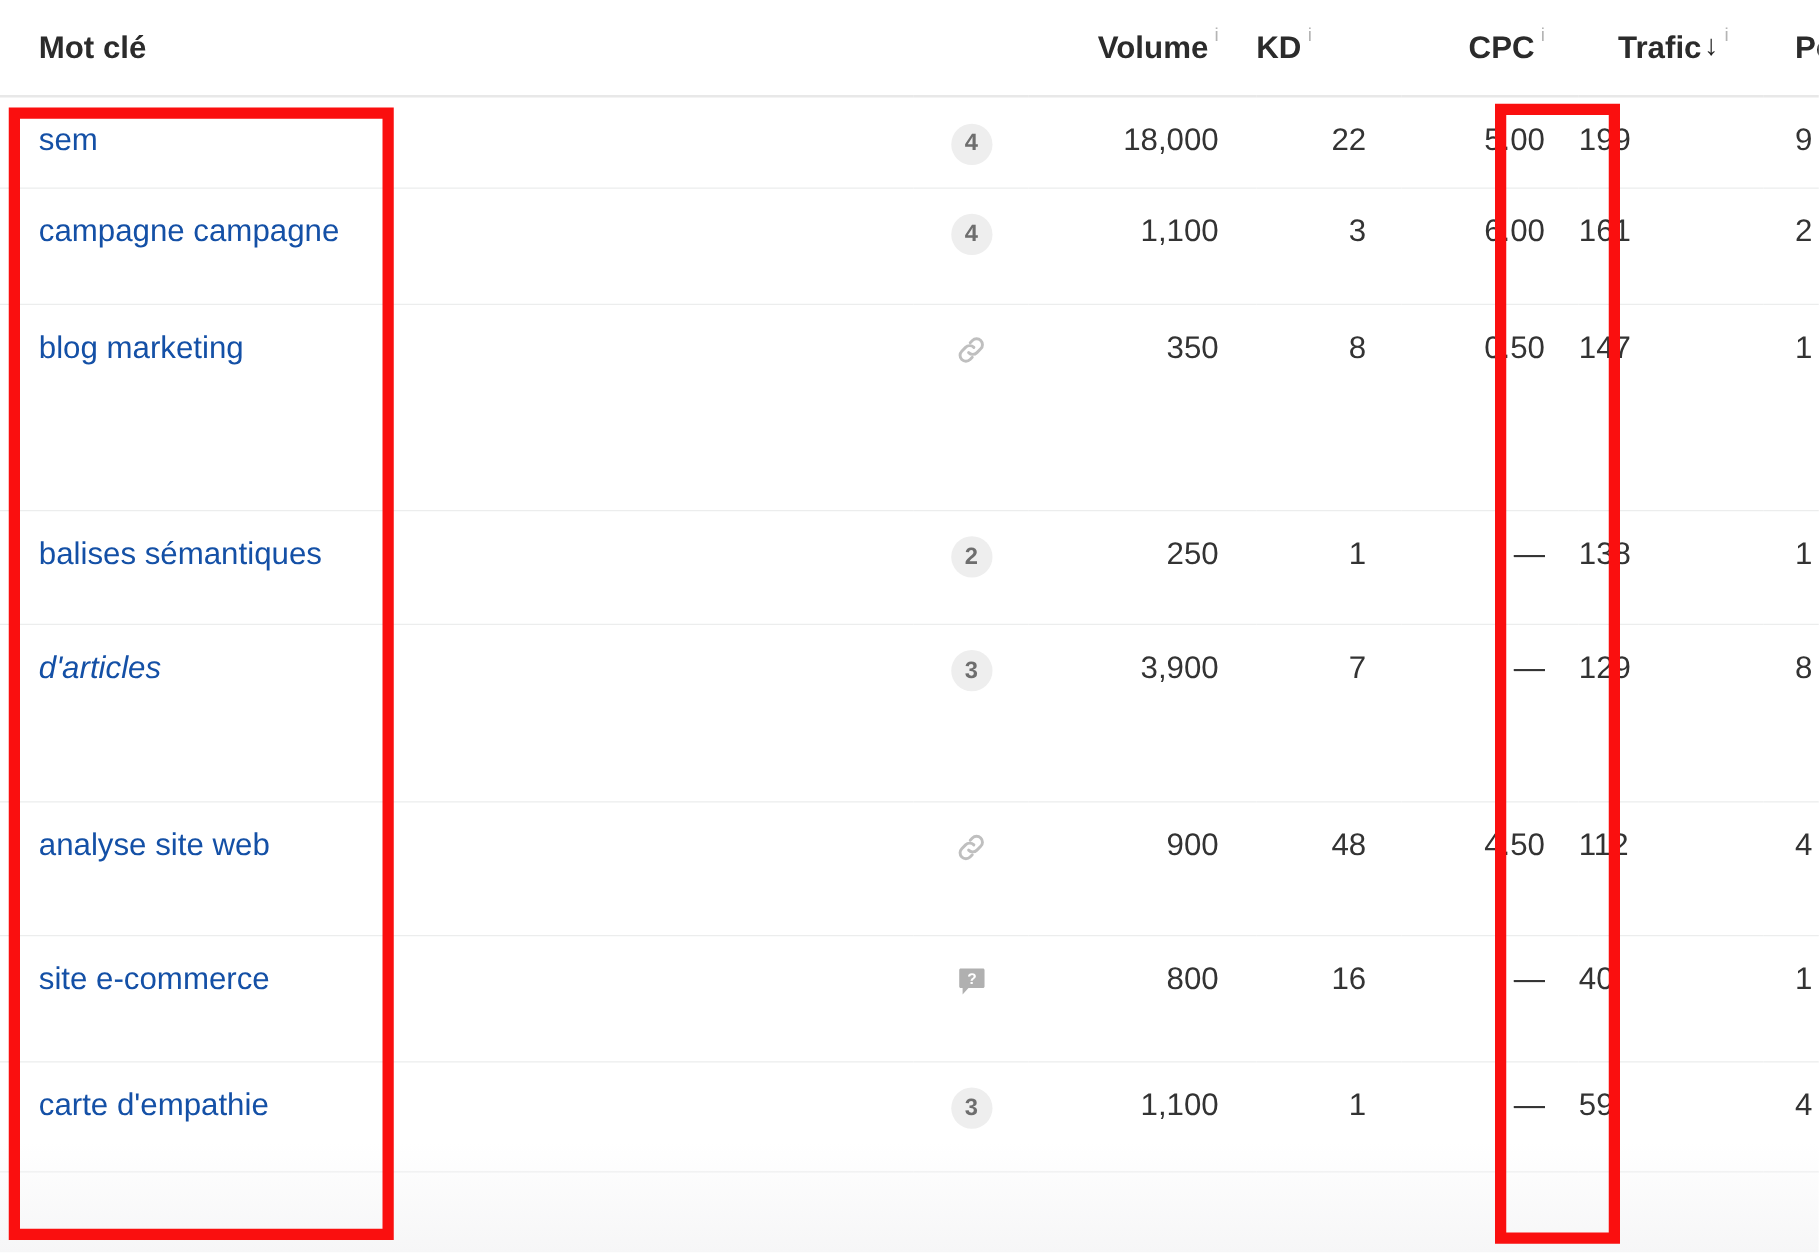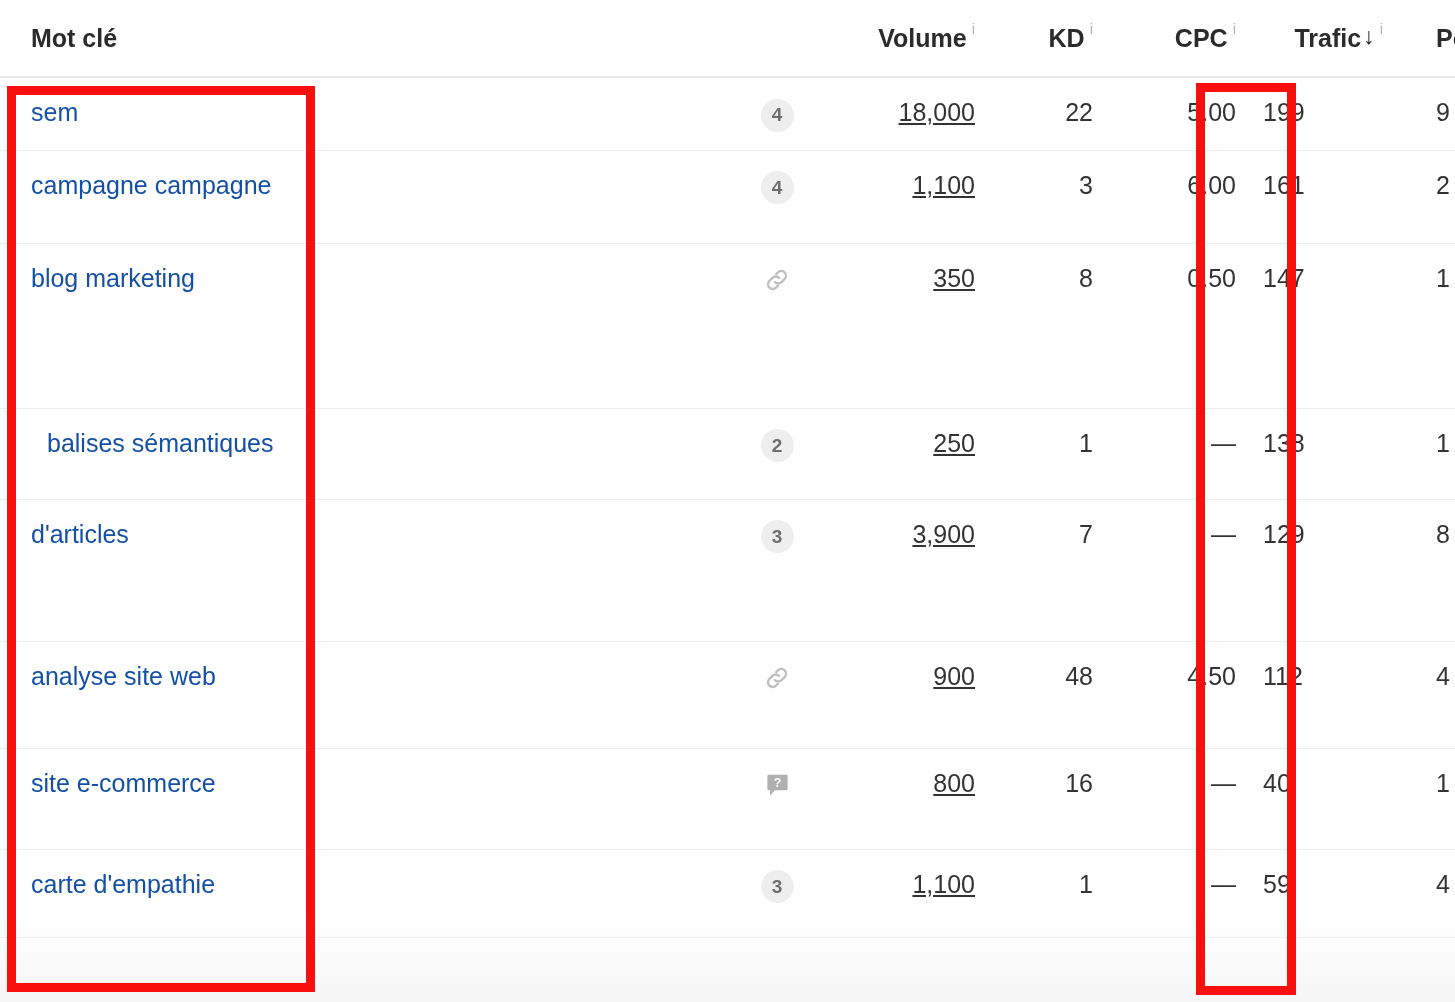--- a/index.html
+++ b/index.html
@@ -40,21 +40,21 @@
     white-space: nowrap;
     margin-left: 33px;
   }
   thead tr {
     border-bottom: 2px solid #e8e8e8;
   }
 
   th.col-keyword   { width: 700px; text-align: left; padding-left: 31px; }
   th.col-serp      { width: 92px;  text-align: center; }
   th.col-volume    { width: 152px; text-align: right; padding-right: 30px; }
-  th.col-kd        { width: 88px;  text-align: right; padding-right: 28px; }
+  th.col-kd        { width: 88px;  text-align: left; padding-right: 28px; }
   th.col-cpc       { width: 115px; text-align: right; padding-right: 27px; }
   th.col-trafic    { width: 120px; text-align: right; padding-right: 28px; }
   th.col-position  { width: 188px; text-align: left;  padding-left: 25px; }
 
   .hdr-inner { display: inline-flex; align-items: flex-start; }
   .info-i {
     font-size: 15px;
     font-weight: normal;
     font-style: normal;
     color: #b4b4b4;
@@ -85,21 +85,21 @@
   .cell-pad { padding-top: 20px; }
 
   td.c-keyword { text-align: left; padding-left: 31px; }
   td.c-keyword a {
     color: #1450a6;
     text-decoration: none;
     font-size: 25px;
     text-align: center;
   }
   td.c-serp    { text-align: center; }
-  td.c-volume  { text-align: right; padding-right: 30px; text-decoration: underline; }
+  td.c-volume  { text-align: right; padding-right: 30px; }
   td.c-kd      { text-align: right; padding-right: 28px; margin-top: 34px; }
   td.c-cpc     { text-align: right; padding-right: 27px; }
   td.c-trafic  { text-align: left; padding-right: 28px; }
   td.c-position{ text-align: left;  padding-left: 25px; white-space: nowrap; }
 
   
   .badge-count {
     display: inline-flex;
     align-items: center;
     justify-content: center;
@@ -255,42 +255,42 @@
             <div class="cell-pad">0.50</div>
           </td>
           <td class="c-trafic">
             <div class="cell-pad">147</div>
           </td>
           <td class="c-position">
             <div class="cell-pad"><span class="pos-num">1</span></div>
           </td>
         </tr>
         <tr style="height: 91px;">
-          <td class="c-keyword"><a class="cell-pad" style="display: inline-block; margin-left: 16px;">balises sémantiques</a></td>
+          <td class="c-keyword"><a class="cell-pad" style="display: inline-block;">balises sémantiques</a></td>
           <td class="c-serp">
             <div class="cell-pad"><span class="badge-count">2</span></div>
           </td>
           <td class="c-volume">
             <div class="cell-pad">250</div>
           </td>
           <td class="c-kd">
             <div class="cell-pad">1</div>
           </td>
           <td class="c-cpc">
             <div class="cell-pad">—</div>
           </td>
           <td class="c-trafic">
             <div class="cell-pad">138</div>
           </td>
           <td class="c-position">
             <div class="cell-pad"><span class="pos-num">1</span></div>
           </td>
         </tr>
         <tr style="height: 142px;">
-          <td class="c-keyword"><a class="cell-pad" style="display: inline-block;">d'articles</a></td>
+          <td class="c-keyword"><a class="cell-pad" style="display: inline-block; font-style: italic;">d'articles</a></td>
           <td class="c-serp">
             <div class="cell-pad"><span class="badge-count">3</span></div>
           </td>
           <td class="c-volume">
             <div class="cell-pad">3,900</div>
           </td>
           <td class="c-kd">
             <div class="cell-pad">7</div>
           </td>
           <td class="c-cpc">

